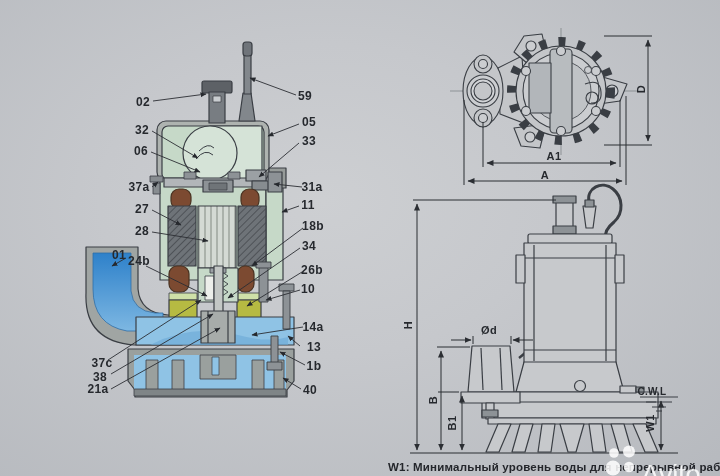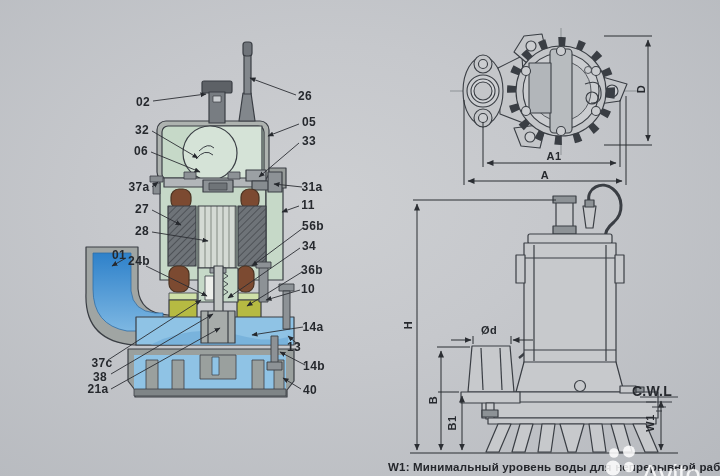--- a/index.html
+++ b/index.html
@@ -4,21 +4,21 @@
 <style>
   html,body{margin:0;padding:0;}
   .stage{position:relative;width:720px;height:476px;overflow:hidden;
     background:radial-gradient(ellipse at 45% 42%, #cdcfd2 0%, #c6c8cc 40%, #b6b9be 100%);
     font-family:"Liberation Sans",sans-serif;}
   svg.art{position:absolute;left:0;top:0;}
   .lbl{position:absolute;transform:translate(-50%,-50%);font-weight:bold;font-size:12px;
     color:#26292e;white-space:nowrap;letter-spacing:.4px;}
   .dim{font-size:11px;}
   .rot{transform:translate(-50%,-50%) rotate(-90deg);}
-  .cwl{font-size:14px;letter-spacing:.2px;}
+  .cwl{font-size:10px;letter-spacing:.2px;}
   .note{position:absolute;left:388px;top:461px;font-weight:bold;font-size:11.5px;
     color:#24262b;letter-spacing:.2px;white-space:nowrap;}
   .wm{position:absolute;left:605px;top:433px;display:flex;align-items:center;gap:2px;}
   .wm-text{font-weight:normal;font-size:28px;color:rgba(255,255,255,.85);letter-spacing:-.5px;
     line-height:1;margin-top:28px;}
 </style>
 </head>
 <body>
 
 <div class="stage">
@@ -266,32 +266,32 @@
 <div class="lbl" style="left:142px;top:130px">32</div>
 <div class="lbl" style="left:141px;top:151px">06</div>
 <div class="lbl" style="left:139px;top:187px">37a</div>
 <div class="lbl" style="left:142px;top:209px">27</div>
 <div class="lbl" style="left:142px;top:231px">28</div>
 <div class="lbl" style="left:119px;top:255px">01</div>
 <div class="lbl" style="left:139px;top:261px">24b</div>
 <div class="lbl" style="left:102px;top:363px">37c</div>
 <div class="lbl" style="left:100px;top:377px">38</div>
 <div class="lbl" style="left:98px;top:389px">21a</div>
-<div class="lbl" style="left:305px;top:96px">26</div>
+<div class="lbl" style="left:305px;top:96px">59</div>
 <div class="lbl" style="left:309px;top:122px">05</div>
 <div class="lbl" style="left:309px;top:141px">33</div>
 <div class="lbl" style="left:312px;top:187px">31a</div>
 <div class="lbl" style="left:308px;top:205px">11</div>
-<div class="lbl" style="left:313px;top:226px">56b</div>
+<div class="lbl" style="left:313px;top:226px">18b</div>
 <div class="lbl" style="left:309px;top:246px">34</div>
-<div class="lbl" style="left:312px;top:270px">36b</div>
+<div class="lbl" style="left:312px;top:270px">26b</div>
 <div class="lbl" style="left:308px;top:289px">10</div>
 <div class="lbl" style="left:313px;top:327px">14a</div>
-<div class="lbl" style="left:294px;top:347px">13</div>
-<div class="lbl" style="left:314px;top:366px">14b</div>
+<div class="lbl" style="left:314px;top:347px">13</div>
+<div class="lbl" style="left:314px;top:366px">1b</div>
 <div class="lbl" style="left:310px;top:390px">40</div>
 
 <div class="lbl dim" style="left:554px;top:156px">A1</div>
 <div class="lbl dim" style="left:545px;top:175px">A</div>
 <div class="lbl dim rot" style="left:641px;top:89px">D</div>
 <div class="lbl dim rot" style="left:408px;top:325px">H</div>
 <div class="lbl dim" style="left:489px;top:330px">Ød</div>
 <div class="lbl dim rot" style="left:433px;top:400px">B</div>
 <div class="lbl dim rot" style="left:452px;top:423px">B1</div>
 <div class="lbl dim rot" style="left:650px;top:423px">W1</div>

